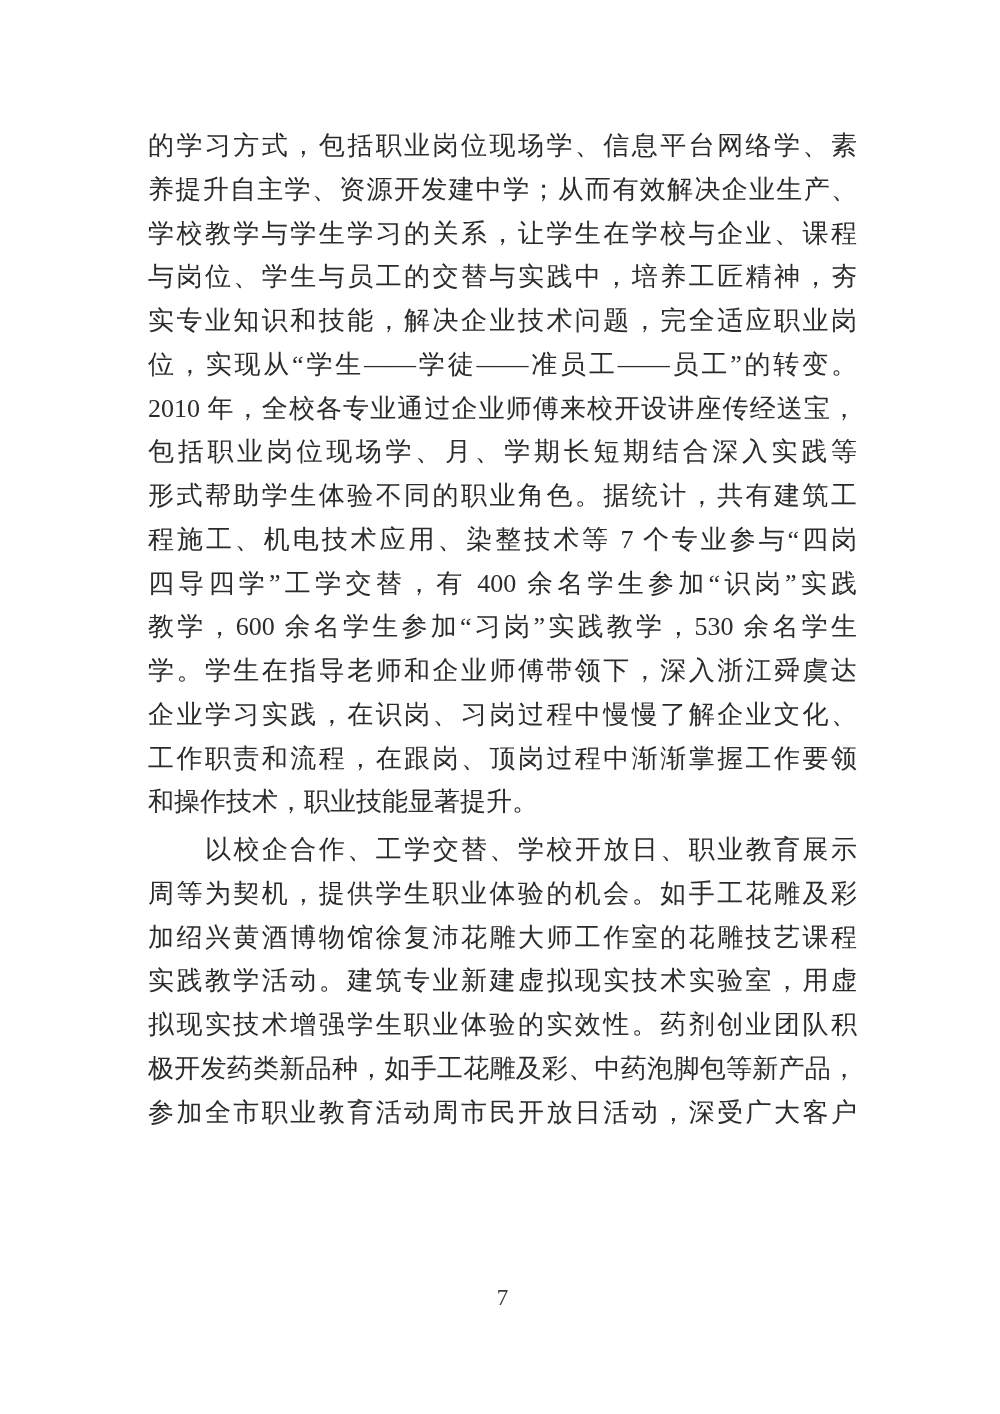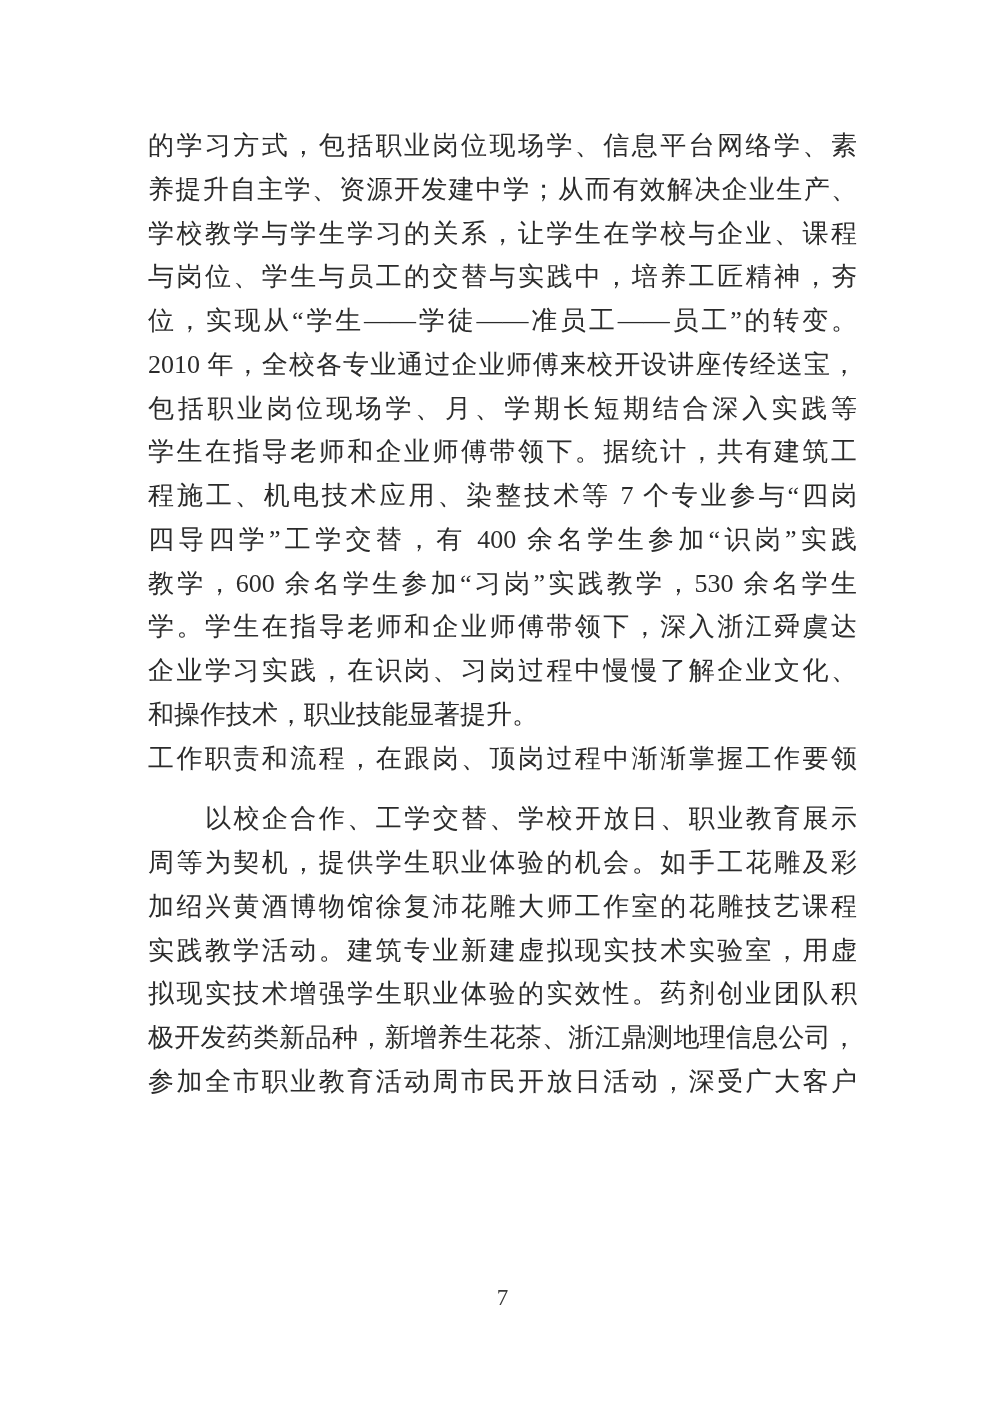--- a/index.html
+++ b/index.html
@@ -20,21 +20,21 @@
     position: absolute;
     left: 148px;
     top: 124px;
     width: 709px;
   }
   .paragraph {
     margin: 0;
     padding: 0;
   }
   .paragraph-2 {
-    margin-top: 17px;
+    margin-top: 4px;
   }
   .line {
     font-size: 26px;
     line-height: 43.75px;
     height: 43.75px;
     overflow: hidden;
     text-align: justify;
     text-align-last: justify;
     -moz-text-align-last: justify;
   }
@@ -60,39 +60,40 @@
 <body>
 
 <div class="page">
   <div class="text-block">
 
     <div class="paragraph paragraph-1">
       <div class="line">的学习方式，包括职业岗位现场学、信息平台网络学、素</div>
       <div class="line">养提升自主学、资源开发建中学；从而有效解决企业生产、</div>
       <div class="line">学校教学与学生学习的关系，让学生在学校与企业、课程</div>
       <div class="line">与岗位、学生与员工的交替与实践中，培养工匠精神，夯</div>
+      <div class="line">实专业知识和技能，解决企业技术问题，完全适应职业岗</div>
       <div class="line">位，实现从“学生——学徒——准员工——员工”的转变。</div>
       <div class="line">2010 年，全校各专业通过企业师傅来校开设讲座传经送宝，</div>
       <div class="line">包括职业岗位现场学、月、学期长短期结合深入实践等</div>
-      <div class="line">学生在指导老师和企业师傅带领下。据统计，共有建筑工</div>
+      <div class="line">形式帮助学生体验不同的职业角色。据统计，共有建筑工</div>
       <div class="line">程施工、机电技术应用、染整技术等 7 个专业参与“四岗</div>
       <div class="line">四导四学”工学交替，有 400 余名学生参加“识岗”实践</div>
       <div class="line">教学，600 余名学生参加“习岗”实践教学，530 余名学生</div>
       <div class="line">学。学生在指导老师和企业师傅带领下，深入浙江舜虞达</div>
       <div class="line">企业学习实践，在识岗、习岗过程中慢慢了解企业文化、</div>
+      <div class="line">工作职责和流程，在跟岗、顶岗过程中渐渐掌握工作要领</div>
       <div class="line flush-left">和操作技术，职业技能显著提升。</div>
-      <div class="line">工作职责和流程，在跟岗、顶岗过程中渐渐掌握工作要领</div>
     </div>
 
     <div class="paragraph paragraph-2">
       <div class="line first-indent">以校企合作、工学交替、学校开放日、职业教育展示</div>
       <div class="line">周等为契机，提供学生职业体验的机会。如手工花雕及彩</div>
       <div class="line">加绍兴黄酒博物馆徐复沛花雕大师工作室的花雕技艺课程</div>
       <div class="line">实践教学活动。建筑专业新建虚拟现实技术实验室，用虚</div>
       <div class="line">拟现实技术增强学生职业体验的实效性。药剂创业团队积</div>
-      <div class="line">极开发药类新品种，新增养生花茶、浙江鼎测地理信息公司，</div>
+      <div class="line">极开发药类新品种，如手工花雕及彩、中药泡脚包等新产品，</div>
       <div class="line">参加全市职业教育活动周市民开放日活动，深受广大客户</div>
     </div>
 
   </div>
 
   <div class="page-number">7</div>
 </div>
 
 </body></html>

